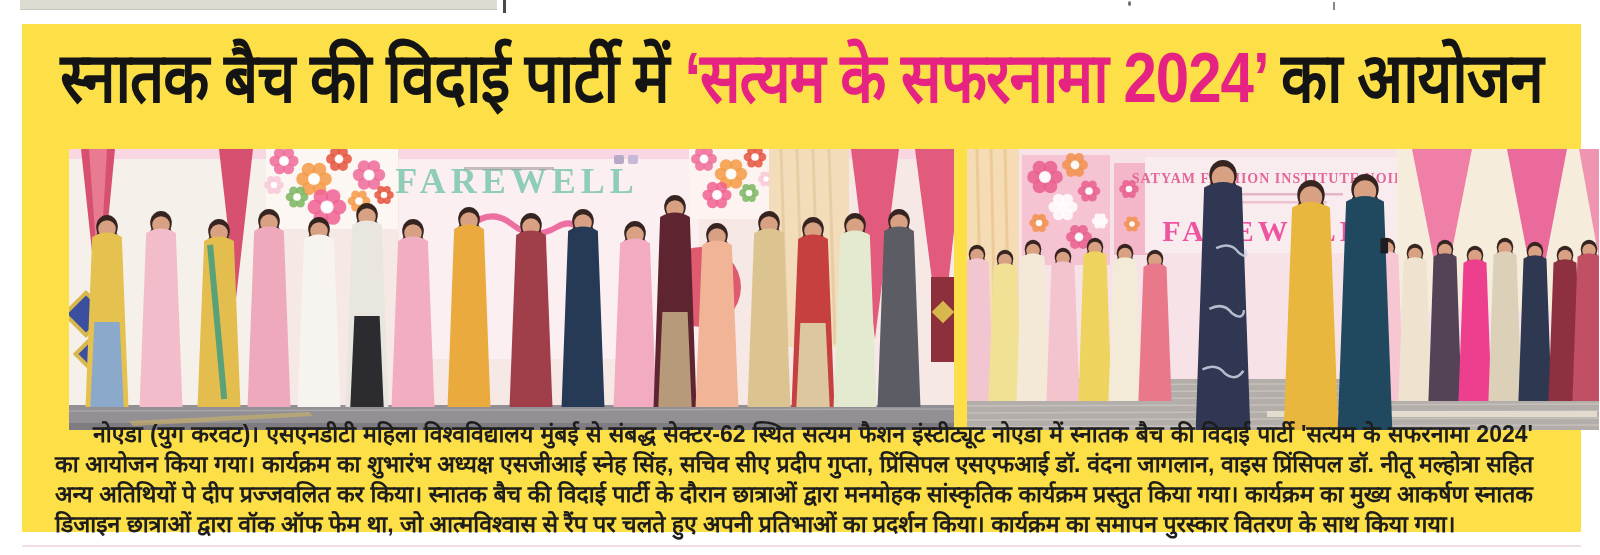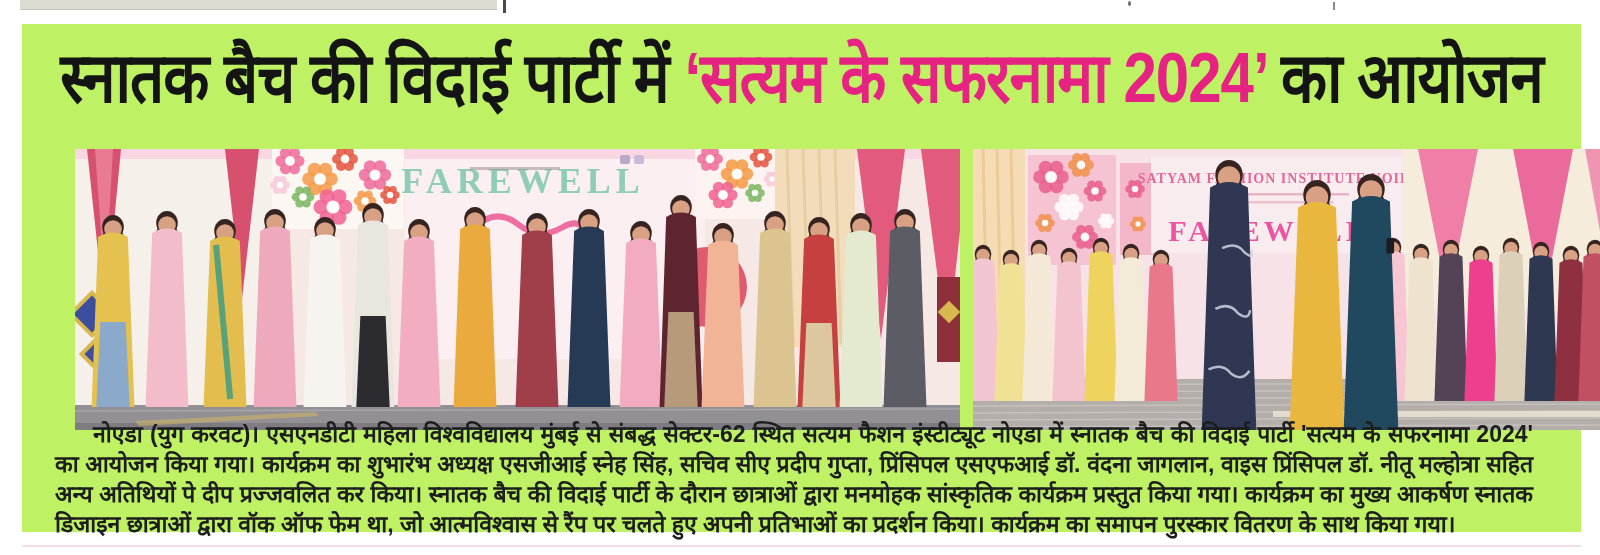--- a/index.html
+++ b/index.html
@@ -18,21 +18,21 @@
 
   .headline {
     margin:0; position:absolute; left:0; top:4px; width:100%;
     text-align:center; white-space:nowrap;
     font-size:60px; font-weight:900; color:#141414; letter-spacing:-1px;
     transform:scaleY(1.16); transform-origin:50% 0;
     font-family:"Liberation Sans", sans-serif;
   }
   .headline .hl { color:#e62383; }
 
-  .photos { position:absolute; left:13px; top:109px; width:1546px; height:281px; }
+  .photos { position:absolute; left:7px; top:109px; width:1546px; height:281px; }
   .photo { position:absolute; top:0; height:281px; overflow:hidden; background:#f5e6e4; }
   .photo.left  { left:0; width:885px; }
   .photo.right { left:898px; width:632px; }
   .photo svg { display:block; }
 
   .body-text {
     position:absolute; left:33px; top:395px; width:1478px; margin:0;
     font-size:23px; line-height:30px; font-weight:600; color:#1d1d1d;
     text-align:justify; text-indent:38px;
     font-family:"Liberation Sans", sans-serif;
@@ -42,21 +42,21 @@
 </head>
 <body>
 
 <div class="page">
 
   <div class="edge-bar"></div>
   <div class="edge-tick"></div>
   <div class="speck-a"></div>
   <div class="speck-b"></div>
 
-  <div class="article" style="background: #bef264;">
+  <div class="article" style="background: #fde047;">
 
     <h1 class="headline" style="color: rgb(20, 20, 20);"><span>स्नातक बैच की विदाई पार्टी में </span><span class="hl" style="color: rgb(230, 35, 131);">‘सत्यम के सफरनामा 2024’</span><span> का आयोजन</span></h1>
 
     <div class="photos">
       <figure class="photo left" id="photo-left">
           <svg width="885" height="281" viewBox="0 0 885 281">
             <rect x="0" y="0" width="885" height="281" fill="#f5e8e5"></rect>
             <rect x="0" y="0" width="200" height="262" fill="#f6f0ea"></rect>
             <rect x="330" y="0" width="300" height="210" fill="#fbeff1"></rect>
             <rect x="0" y="0" width="885" height="10" fill="#f8d7e3"></rect>

